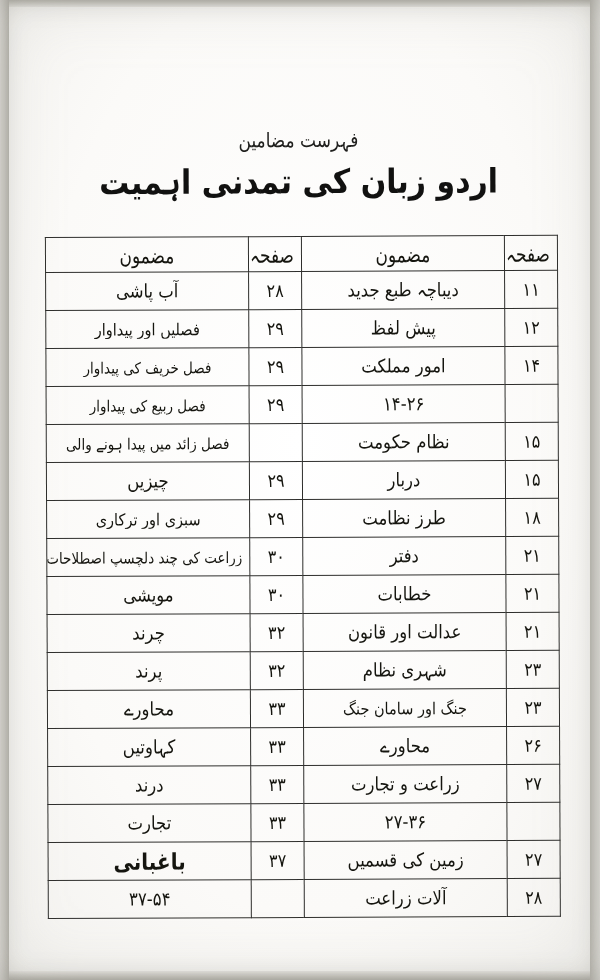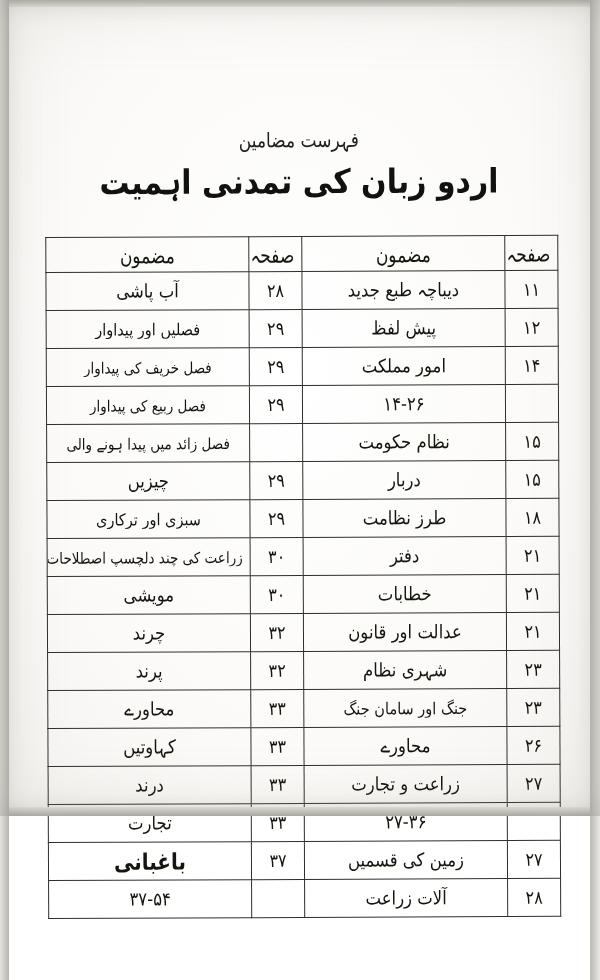--- a/index.html
+++ b/index.html
@@ -11,21 +11,21 @@
     width: 600px;
     height: 980px;
     overflow: hidden;
     font-family: "DejaVu Sans", sans-serif;
   }
 
   
   #page {
     position: relative;
     width: 600px;
-    height: 816px;
+    height: 980px;
     background: #fdfdfb;
     background-image:
       radial-gradient(ellipse at 50% 45%, #ffffff 0%, #fbfaf8 62%, #f2f1ee 100%);
   }
 
   
   #page::before {
     content: "";
     position: absolute;
     inset: 0;

